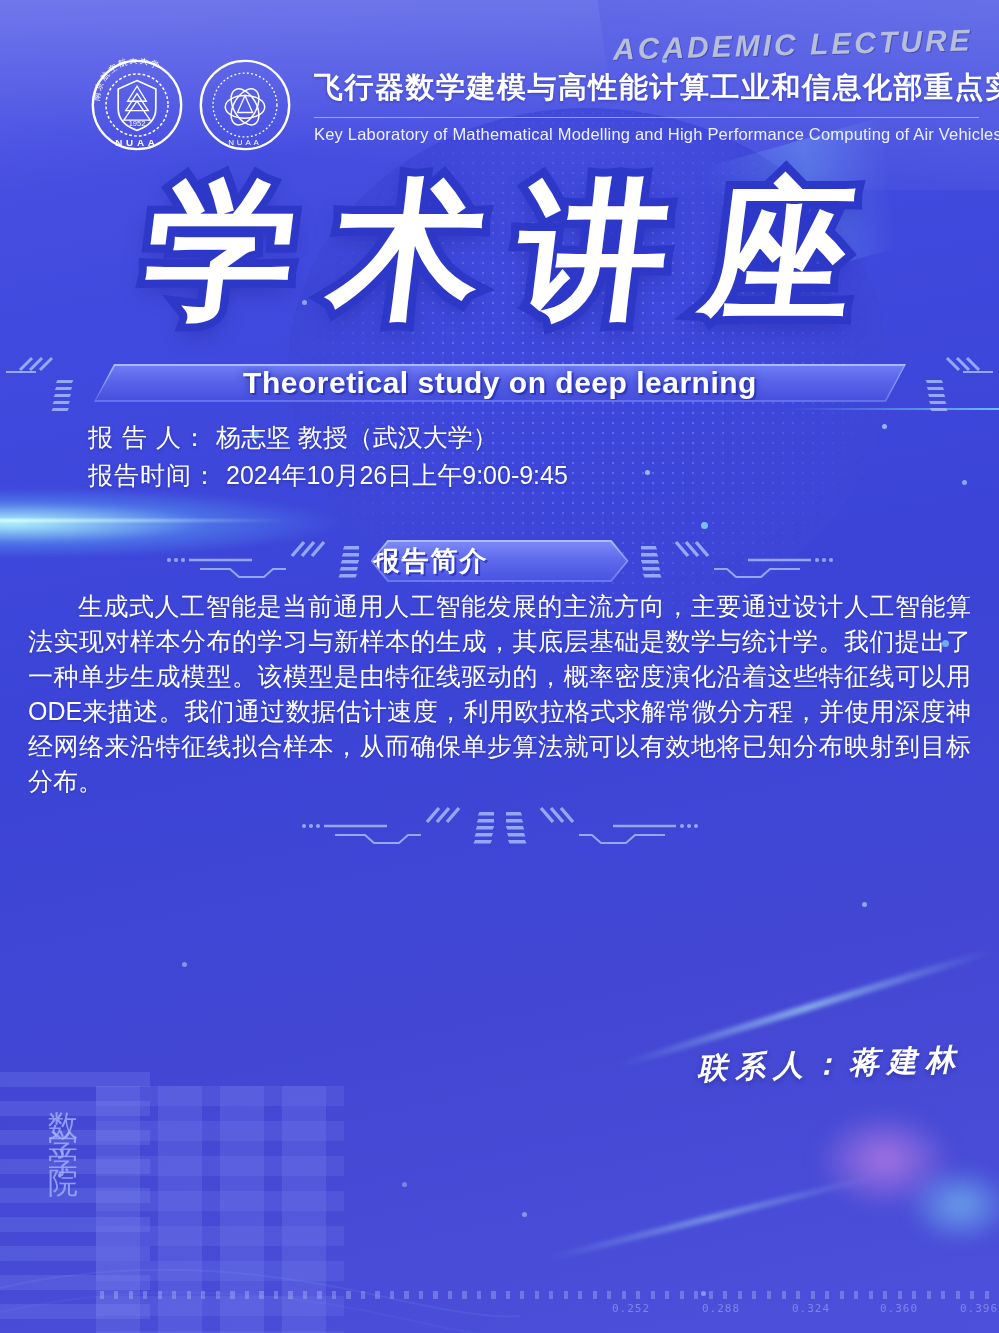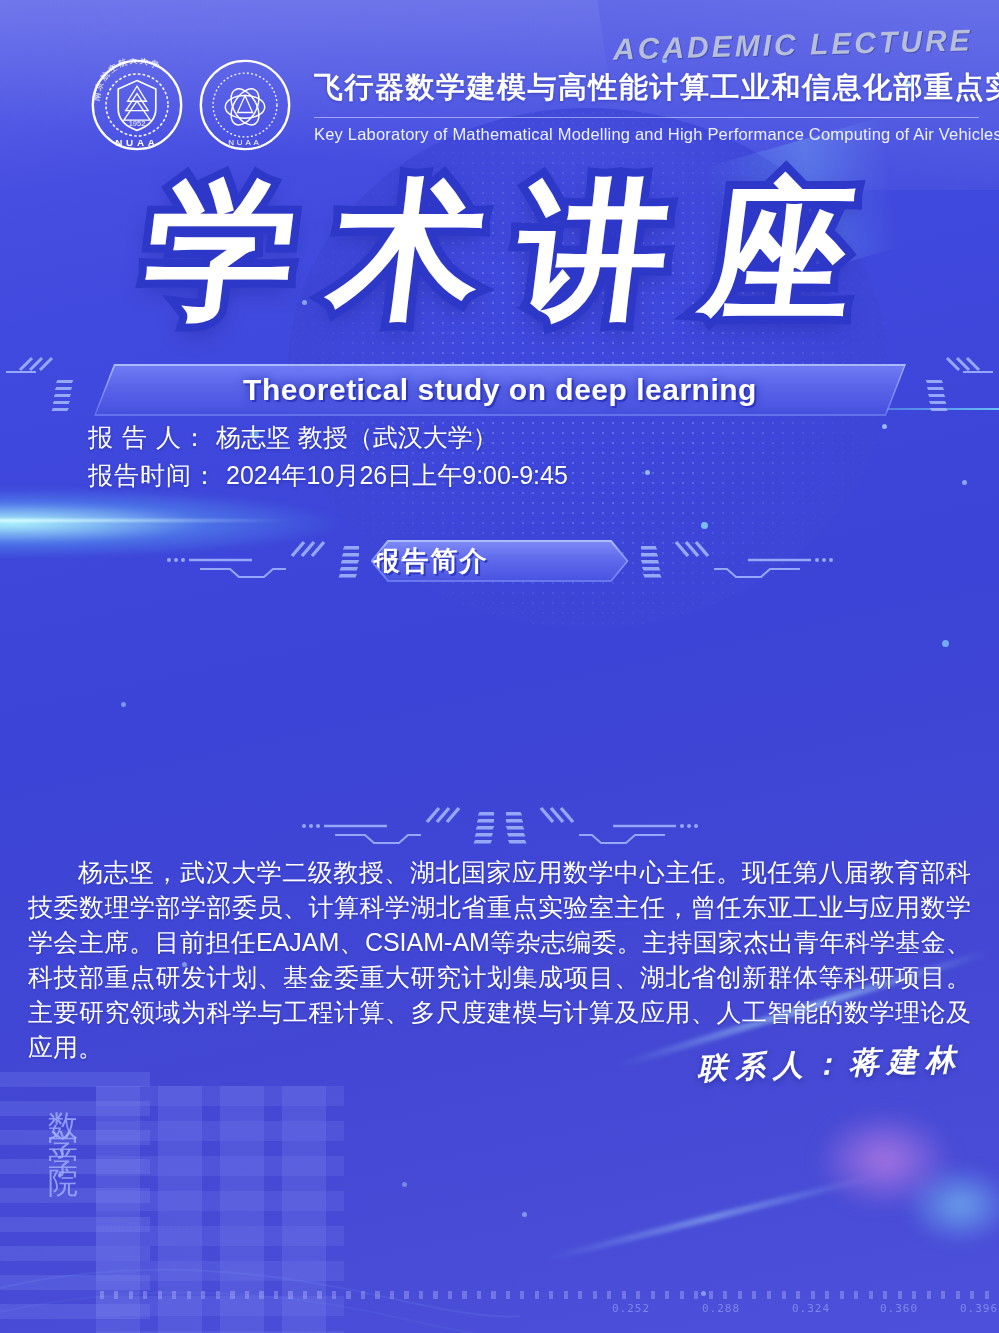--- a/index.html
+++ b/index.html
@@ -73,21 +73,21 @@
     color:#b7bed9;letter-spacing:3px;transform:rotate(-1.5deg);
     text-shadow:1px 1px 0 rgba(60,70,170,.75);}
   
   .main-title{top:160px;left:0;right:0;text-align:center;transform:skewX(-7deg);height:200px;}
   .title-layer{font-family:"DejaVu Sans",sans-serif;font-size:150px;font-weight:900;
     letter-spacing:36px;padding-left:36px;line-height:1.2;white-space:nowrap;}
   .title-outline{position:absolute;left:0;right:0;top:0;color:#2d37c8;
     -webkit-text-stroke:16px #2d37c8;text-shadow:0 8px 22px rgba(20,26,130,.55);}
   .title-fill{position:relative;color:#ffffff;}
   
-  .topic-banner-wrap{top:364px;left:94px;width:812px;height:52px;
+  .topic-banner-wrap{top:364px;left:94px;width:812px;height:38px;
     clip-path:polygon(20px 0,100% 0,calc(100% - 20px) 100%,0 100%);
     background:linear-gradient(180deg,rgba(178,192,255,.95),rgba(125,145,250,.55));}
   .topic-banner{position:absolute;inset:2px;display:flex;align-items:center;justify-content:center;
     clip-path:polygon(19px 0,100% 0,calc(100% - 19px) 100%,0 100%);
     background:linear-gradient(180deg,#6f7bf4 0%,#5a65ea 42%,#4750de 100%);}
   .topic-text{font-size:30px;font-weight:800;letter-spacing:.5px;
     text-shadow:2px 2px 0 rgba(43,52,190,.9),0 0 8px rgba(30,40,160,.8);}
   .banner-deco{top:356px;width:88px;height:58px;}
   .banner-deco.left{left:6px;}
   .banner-deco.right{right:6px;transform:scaleX(-1);}
@@ -249,20 +249,21 @@
       <path class="deco-stroke" stroke-width="2.4" d="M25 22 H88"></path>
       <path class="deco-stroke" stroke-width="2" d="M36 31 H66 L75 39 H100 L109 31 H122"></path>
       <path class="deco-stroke" stroke-width="3.4" d="M128 18 L140 4 M138 18 L150 4 M148 18 L160 4"></path>
       <rect class="deco-fill" x="184" y="8" width="17" height="3.4" transform="skewX(-24)"></rect>
       <rect class="deco-fill" x="186" y="15" width="17" height="3.4" transform="skewX(-24)"></rect>
       <rect class="deco-fill" x="188" y="22" width="17" height="3.4" transform="skewX(-24)"></rect>
       <rect class="deco-fill" x="190" y="29" width="17" height="3.4" transform="skewX(-24)"></rect>
       <rect class="deco-fill" x="192" y="36" width="17" height="3.4" transform="skewX(-24)"></rect>
     </svg>
   </div>
+  <div class="layer section-body body-abstract">生成式人工智能是当前通用人工智能发展的主流方向，主要通过设计人工智能算法实现对样本分布的学习与新样本的生成，其底层基础是数学与统计学。我们提出了一种单步生成模型。该模型是由特征线驱动的，概率密度演化沿着这些特征线可以用ODE来描述。我们通过数据估计速度，利用欧拉格式求解常微分方程，并使用深度神经网络来沿特征线拟合样本，从而确保单步算法就可以有效地将已知分布映射到目标分布。</div>
 
   <div class="layer section-head head-bio">
     <svg class="wing" viewBox="0 0 195 46">
       <circle class="deco-fill" cx="5" cy="22" r="2"></circle>
         <circle class="deco-fill" cx="12" cy="22" r="2"></circle>
         <circle class="deco-fill" cx="19" cy="22" r="2"></circle>
       <path class="deco-stroke" stroke-width="2.4" d="M25 22 H88"></path>
       <path class="deco-stroke" stroke-width="2" d="M36 31 H66 L75 39 H100 L109 31 H122"></path>
       <path class="deco-stroke" stroke-width="3.4" d="M128 18 L140 4 M138 18 L150 4 M148 18 L160 4"></path>
       <rect class="deco-fill" x="184" y="8" width="17" height="3.4" transform="skewX(-24)"></rect>
@@ -278,19 +279,18 @@
       <path class="deco-stroke" stroke-width="2.4" d="M25 22 H88"></path>
       <path class="deco-stroke" stroke-width="2" d="M36 31 H66 L75 39 H100 L109 31 H122"></path>
       <path class="deco-stroke" stroke-width="3.4" d="M128 18 L140 4 M138 18 L150 4 M148 18 L160 4"></path>
       <rect class="deco-fill" x="184" y="8" width="17" height="3.4" transform="skewX(-24)"></rect>
       <rect class="deco-fill" x="186" y="15" width="17" height="3.4" transform="skewX(-24)"></rect>
       <rect class="deco-fill" x="188" y="22" width="17" height="3.4" transform="skewX(-24)"></rect>
       <rect class="deco-fill" x="190" y="29" width="17" height="3.4" transform="skewX(-24)"></rect>
       <rect class="deco-fill" x="192" y="36" width="17" height="3.4" transform="skewX(-24)"></rect>
     </svg>
   </div>
-  <div class="layer section-body body-bio">杨志坚，武汉大学二级教授、湖北国家应用数学中心主任。现任第八届教育部科技委数理学部学部委员、计算科学湖北省重点实验室主任，曾任东亚工业与应用数学学会主席。目前担任EAJAM、CSIAM-AM等杂志编委。主持国家杰出青年科学基金、科技部重点研发计划、基金委重大研究计划集成项目、湖北省创新群体等科研项目。主要研究领域为科学与工程计算、多尺度建模与计算及应用、人工智能的数学理论及应用。</div>
 
   <div class="layer contact">
     <span>联系人：</span><span>蒋建林</span>
   </div>
 
 </div>
 
 </body></html>

